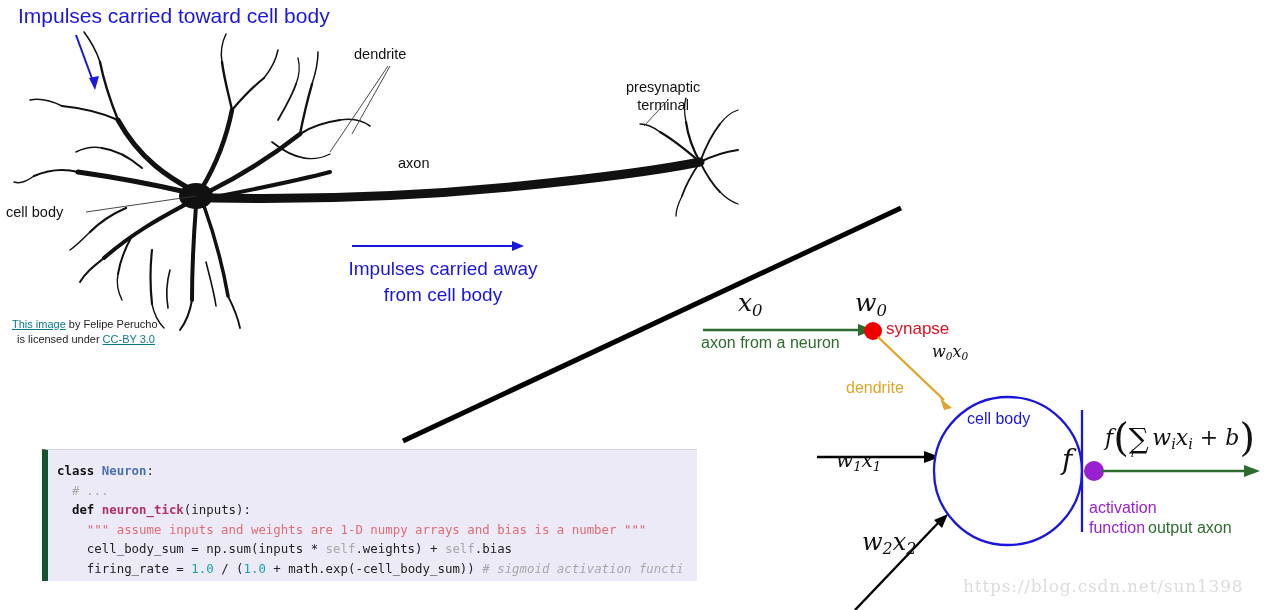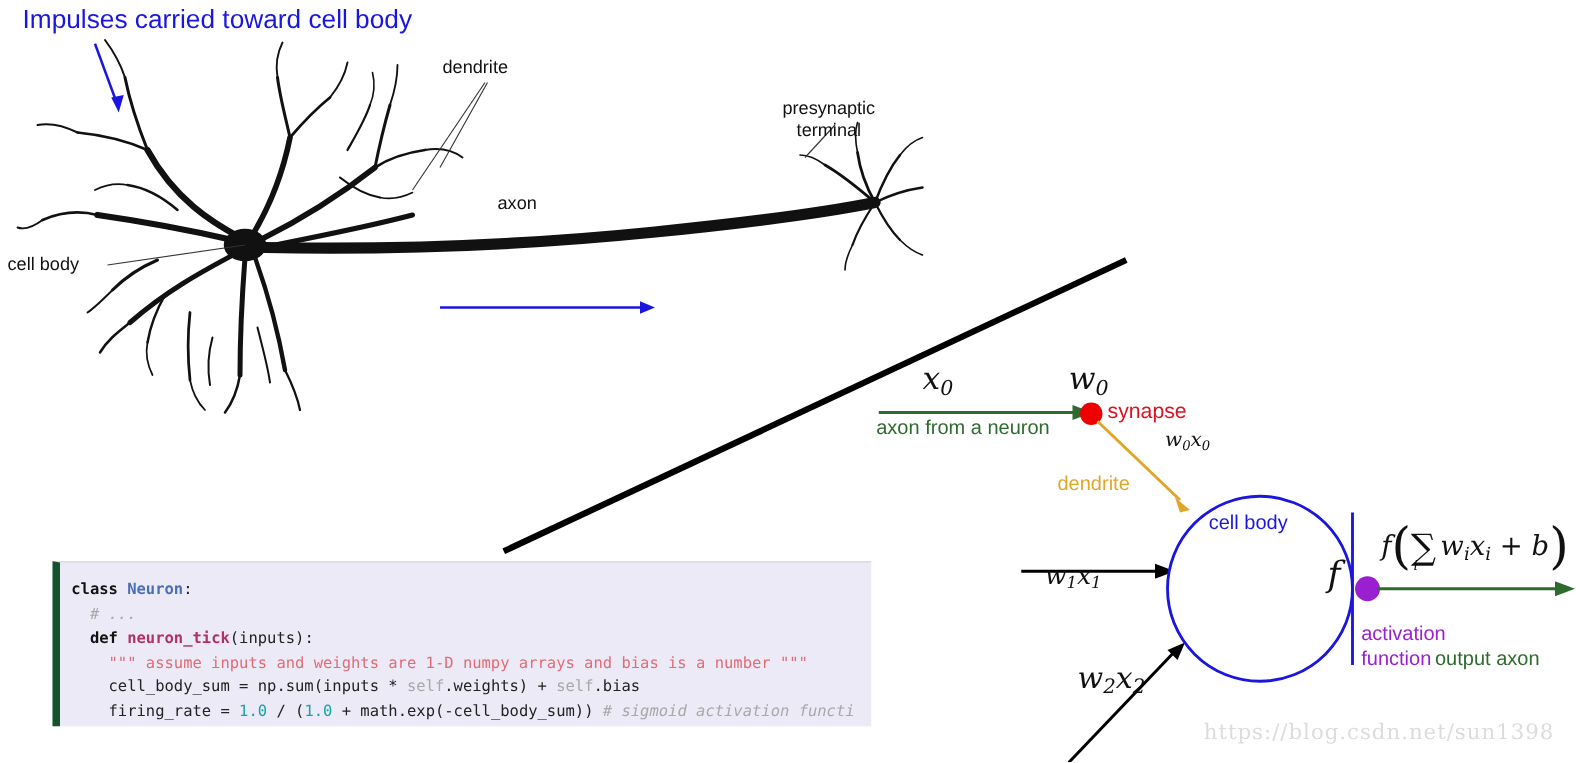--- a/index.html
+++ b/index.html
@@ -221,29 +221,37 @@
 
       <g>
         <line x1="352" y1="246" x2="516" y2="246" stroke="#1a16e0" stroke-width="2"></line>
         <polygon points="524,246 512,241 512,251" fill="#1a16e0"></polygon>
       </g>
     </svg>
   </div>
 
   <div class="abs bio-title">Impulses carried toward cell body</div>
 
+  <div class="abs bio-away">
+    <span>Impulses carried away</span><br>
+    <span>from cell body</span>
+  </div>
 
   <div class="abs bio-lab lab-dendrite">dendrite</div>
   <div class="abs bio-lab lab-axon">axon</div>
   <div class="abs bio-lab lab-presyn">
     <span>presynaptic</span><br>
     <span>terminal</span>
   </div>
   <div class="abs bio-lab lab-cellbody">cell body</div>
 
+  <div class="abs attrib">
+    <span style="color:#0b7a8c;text-decoration:underline;cursor:pointer;">This image</span><span> by Felipe Perucho</span>
+    <span class="l2"><span>is licensed under </span><span style="color:#0b7a8c;text-decoration:underline;cursor:pointer;">CC-BY 3.0</span></span>
+  </div>
 
   <div class="abs" style="left:395px;top:195px;">
     <svg width="515" height="255" viewBox="0 0 515 255">
       <line x1="8" y1="246" x2="506" y2="13" stroke="#000000" stroke-width="5"></line>
     </svg>
   </div>
 
   <div class="abs codebox">
 <pre><span class="k">class</span><span class="cls"> Neuron</span><span class="pl">:</span>
 <span class="cmt">  # ...</span>

